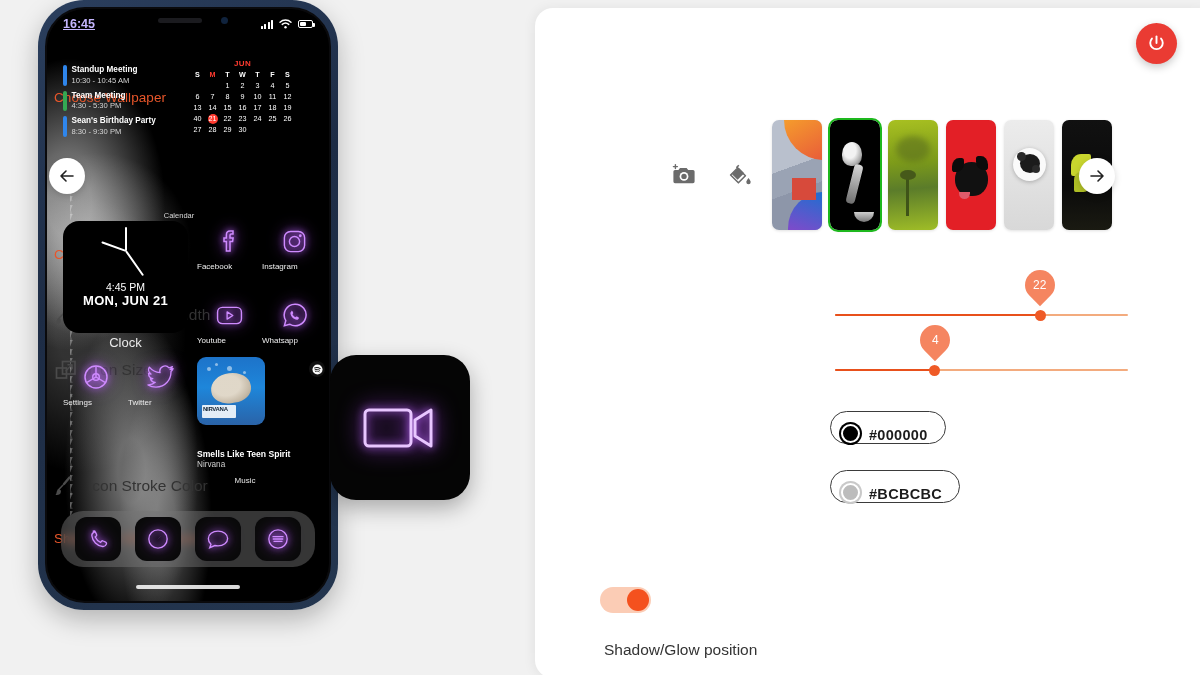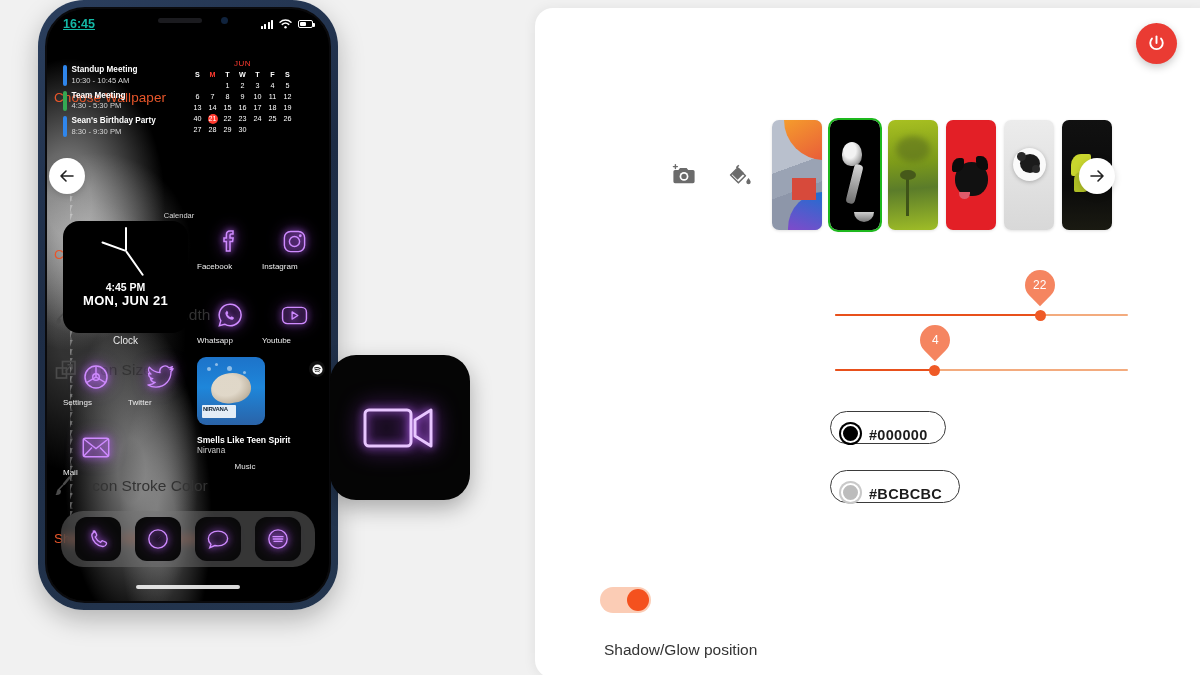--- a/index.html
+++ b/index.html
@@ -55,21 +55,21 @@
     position:absolute; left:50%; transform:translateX(-50%); top:0;
     width:128px; height:24px; background:#000;
     border-bottom-left-radius:16px; border-bottom-right-radius:16px; z-index:6;
   }
   .notch .speaker{ position:absolute; left:34px; top:9px; width:44px; height:5px; border-radius:3px; background:#1b1b1f;}
   .notch .cam{ position:absolute; right:24px; top:8px; width:7px; height:7px; border-radius:50%; background:#10233d;}
 
   .statusbar{
     position:absolute; top:0; left:0; right:0; height:30px; z-index:5;
     display:flex; align-items:center; justify-content:space-between;
-    padding:0 16px; color:#14b8a6; font-size:12.5px; font-weight:bold;text-decoration:underline;
+    padding:0 16px; color:#c4b5fd; font-size:12.5px; font-weight:bold;text-decoration:underline;
   }
   .sb-right{ display:flex; align-items:center; gap:6px; }
   .sig{ display:flex; align-items:flex-end; gap:1.5px; height:10px;}
   .sig i{ display:block; width:2px; background:#fff; border-radius:.5px;}
   .sig i:nth-child(1){height:3px} .sig i:nth-child(2){height:5px}
   .sig i:nth-child(3){height:7px} .sig i:nth-child(4){height:9px}
   .batt{ width:15px; height:8.5px; border:1.4px solid #fff; border-radius:2px; position:relative;}
   .batt:after{content:""; position:absolute; right:-3px; top:2px; width:1.6px;height:4px;background:#fff;border-radius:0 1px 1px 0;}
   .batt i{ position:absolute; left:1px; top:1px; bottom:1px; width:45%; background:#fff; border-radius:1px;}
 
@@ -77,38 +77,38 @@
   .cal-widget{
     position:absolute; left:16px; top:48px; width:232px; height:148px;
     color:#fff; display:flex; gap:23px; z-index:4;
   }
   .events{ width:104px; padding-top:8px; }
   .ev{ display:flex; gap:5px; margin-bottom:5px; }
   .ev-bar{ width:3.5px; border-radius:2px; flex:0 0 3.5px;}
   .ev-t{ font-size:8.2px; font-weight:bold; line-height:10.5px; white-space:nowrap;}
   .ev-s{ font-size:7.6px; color:#d6d6d6; line-height:10px; white-space:nowrap;}
   .mini-cal{ flex:1; text-align:center; padding-top:2px;}
-  .cal-month{ color:#ff3b30; font-size:8px; font-weight:normal; letter-spacing:.4px; margin-bottom:2px;}
+  .cal-month{ color:#ff3b30; font-size:8px; font-weight:bold; letter-spacing:.4px; margin-bottom:2px;}
   .cal-grid{ display:grid; grid-template-columns:repeat(7,1fr); gap:1px 0; font-size:7.2px; }
   .cal-grid .hd{ color:#fff; font-weight:bold; }
   .cal-grid .hd.sel{ color:#ff3b30; }
   .cal-grid span{ line-height:10px; display:flex; align-items:center; justify-content:center; height:10px;}
   .cal-grid span.today{ background:#ff3b30; color:#fff; border-radius:50%; width:10px; height:10px; margin:0 auto; }
   .cal-label{ text-align:center; font-size:7.5px; color:#d8d8d8; margin-top:6px;}
 
   
   .clock-widget{
     position:absolute; left:16px; top:212px; width:125px; height:112px;
     background:#000; border-radius:16px; z-index:4; color:#fff; text-align:center;
   }
   .clock-face{ position:relative; width:100%; height:58px;}
   .hand{ position:absolute; background:#fff; border-radius:2px; transform-origin:0 50%;}
-  .ct{ font-size:10.5px; margin-top:2px; font-weight:700;}
+  .ct{ font-size:10.5px; margin-top:2px; font-weight:400;}
   .cd{ font-size:13px; font-weight:bold; letter-spacing:.3px;}
-  .clock-cap{ position:absolute; left:16px; top:326px; width:125px; text-align:center; font-size:10px; color:#eaeaea; z-index:4;}
+  .clock-cap{ position:absolute; left:16px; top:326px; width:125px; text-align:center; font-size:13px; color:#eaeaea; z-index:4;}
 
   
   .apps{ position:absolute; left:150px; top:212px; width:130px; z-index:4; }
   .approw{ display:flex; }
   .app{ width:65px; text-align:left; color:#fff; }
   .app .gl{ height:40px; display:flex; align-items:center; justify-content:center; }
   .app .nm{ font-size:8px; color:#efefef; margin-top:1px; }
   .neon{ filter: drop-shadow(0 0 3px #c06bff) drop-shadow(0 0 7px rgba(178,74,255,.65)); }
 
   .apps2{ position:absolute; left:16px; top:348px; width:130px; z-index:4; }
@@ -116,21 +116,21 @@
 
   
   .music{ position:absolute; left:150px; top:348px; width:132px; z-index:4; color:#fff;}
   .album{ width:68px; height:68px; border-radius:9px; position:relative; overflow:hidden;
     background:linear-gradient(180deg,#1d73c9 0%,#1e86da 45%,#2a63a8 100%); }
   .album .baby{ position:absolute; left:14px; top:16px; width:40px; height:30px; border-radius:50% 50% 45% 45%;
      background:radial-gradient(ellipse at 40% 40%, #eadcc8 0 40%, #cdbca4 70%, #9f8f79 100%); transform:rotate(-8deg); opacity:.95;}
   .album .bub{ position:absolute; border-radius:50%; background:rgba(255,255,255,.5);}
   .album .nirv{ position:absolute; left:5px; bottom:7px; width:34px; height:13px; background:rgba(255,255,255,.88); border-radius:1px;}
   .album .nirv:after{content:"NIRVANA"; position:absolute; left:1px; top:1px; font-size:6px; color:#123; font-weight:bold; letter-spacing:-.3px;}
-  .mtitle{ font-size:8.6px; font-weight:bold; margin-top:10px; white-space:nowrap;}
+  .mtitle{ font-size:8.6px; font-weight:bold; margin-top:24px; white-space:nowrap;}
   .martist{ font-size:8.2px; color:#cfcfcf; margin-top:1px;}
   .mcap{ font-size:8px; color:#e6e6e6; margin-top:7px; text-align:center; width:96px;}
   .spot{ position:absolute; right:4px; top:4px; width:16px; height:16px; border-radius:50%; background:#111;
     display:flex; align-items:center; justify-content:center;}
 
   
   .dock{
     position:absolute; left:14px; right:14px; bottom:34px; height:56px; z-index:4;
     background:rgba(120,120,120,.45); border-radius:22px; backdrop-filter:blur(4px);
     display:flex; align-items:center; justify-content:space-around; padding:0 7px;
@@ -352,35 +352,35 @@
                   <circle cx="13" cy="13" r="5.3" fill="none" stroke="#cf8bff" stroke-width="1.5"></circle>
                   <circle cx="19" cy="7" r="1.5" fill="#cf8bff"></circle>
                     </svg>
                   </div>
                 <div class="nm">Instagram</div>
               </div>
             </div>
             <div class="approw" style="margin-top:24px">
               <div class="app">
                 <div class="gl">
+                    <svg class="neon" width="27" height="21" viewBox="0 0 28 22">
+                  <rect x="1.5" y="2.5" width="25" height="17" rx="5" fill="none" stroke="#cf8bff" stroke-width="1.5"></rect>
+                  <path d="M11.5 7.2 L17.5 11 L11.5 14.8 Z" fill="none" stroke="#cf8bff" stroke-width="1.4" stroke-linejoin="round"></path>
+                    </svg>
+                  </div>
+                <div class="nm">Youtube</div>
+              </div>
+              <div class="app">
+                <div class="gl">
                     <svg class="neon" width="26" height="26" viewBox="0 0 26 26">
                   <path d="M13 2.2a10.8 10.8 0 0 0-9.2 16.4L2.4 23.6l5.2-1.4A10.8 10.8 0 1 0 13 2.2z" fill="none" stroke="#cf8bff" stroke-width="1.5"></path>
                   <path d="M9.3 8.8c.5-.2 1 .1 1.2.5l.7 1.4c.2.4 0 .8-.3 1.1l-.4.4c.6 1.4 1.7 2.5 3 3l.4-.5c.3-.3.7-.4 1.1-.2l1.4.7c.4.2.6.7.5 1.1-.2.9-1.1 1.6-2.1 1.5-3-.3-6-3.3-6.4-6.3-.1-.9.5-1.5 .9-1.7z" fill="#cf8bff"></path>
                     </svg>
                   </div>
                 <div class="nm">Whatsapp</div>
-              </div>
-              <div class="app">
-                <div class="gl">
-                    <svg class="neon" width="27" height="21" viewBox="0 0 28 22">
-                  <rect x="1.5" y="2.5" width="25" height="17" rx="5" fill="none" stroke="#cf8bff" stroke-width="1.5"></rect>
-                  <path d="M11.5 7.2 L17.5 11 L11.5 14.8 Z" fill="none" stroke="#cf8bff" stroke-width="1.4" stroke-linejoin="round"></path>
-                    </svg>
-                  </div>
-                <div class="nm">Youtube</div>
               </div>
             </div>
           </div>
 
           <div class="apps2">
             <div class="approw">
               <div class="app">
                 <div class="gl">
                     <svg class="neon" width="26" height="26" viewBox="0 0 26 26">
                   <circle cx="13" cy="13" r="11" fill="none" stroke="#cf8bff" stroke-width="1.5"></circle>
@@ -396,30 +396,20 @@
                   <path d="M27 3.3c-1 .45-2 .75-3.1.9a5.4 5.4 0 0 0 2.4-3 11 11 0 0 1-3.45 1.3 5.4 5.4 0 0 0-9.3 4.95A15.4 15.4 0 0 1 2.4 1.8a5.4 5.4 0 0 0 1.7 7.2 5.3 5.3 0 0 1-2.45-.7v.07a5.4 5.4 0 0 0 4.35 5.3 5.5 5.5 0 0 1-2.45.1 5.4 5.4 0 0 0 5.05 3.75A10.9 10.9 0 0 1 1 20.1a15.4 15.4 0 0 0 8.35 2.45c10 0 15.5-8.3 15.5-15.5v-.7A11 11 0 0 0 27 3.3z" fill="none" stroke="#cf8bff" stroke-width="1.4" stroke-linejoin="round"></path>
                     </svg>
                   </div>
                 <div class="nm">Twitter</div>
               </div>
             </div>
           </div>
 
           <div class="apps3">
             <div class="approw">
-              <div class="app">
-                <div class="gl">
-                    <svg class="neon" width="28" height="21" viewBox="0 0 28 21">
-                  <rect x="1.3" y="1.3" width="25.4" height="18.4" rx="2" fill="none" stroke="#cf8bff" stroke-width="1.5"></rect>
-                  <path d="M1.8 2 L14 11.5 L26.2 2" fill="none" stroke="#cf8bff" stroke-width="1.4"></path>
-                  <path d="M1.8 19 L10 10.5 M26.2 19 L18 10.5" fill="none" stroke="#cf8bff" stroke-width="1.4"></path>
-                    </svg>
-                  </div>
-                <div class="nm">Mail</div>
-              </div>
             </div>
           </div>
 
           <div class="music">
             <div class="album">
               <div class="baby"></div>
               <div class="bub" style="left:10px;top:10px;width:4px;height:4px"></div>
               <div class="bub" style="left:18px;top:6px;width:3px;height:3px"></div>
               <div class="bub" style="left:30px;top:9px;width:5px;height:5px"></div>
               <div class="bub" style="left:46px;top:14px;width:3px;height:3px"></div>

